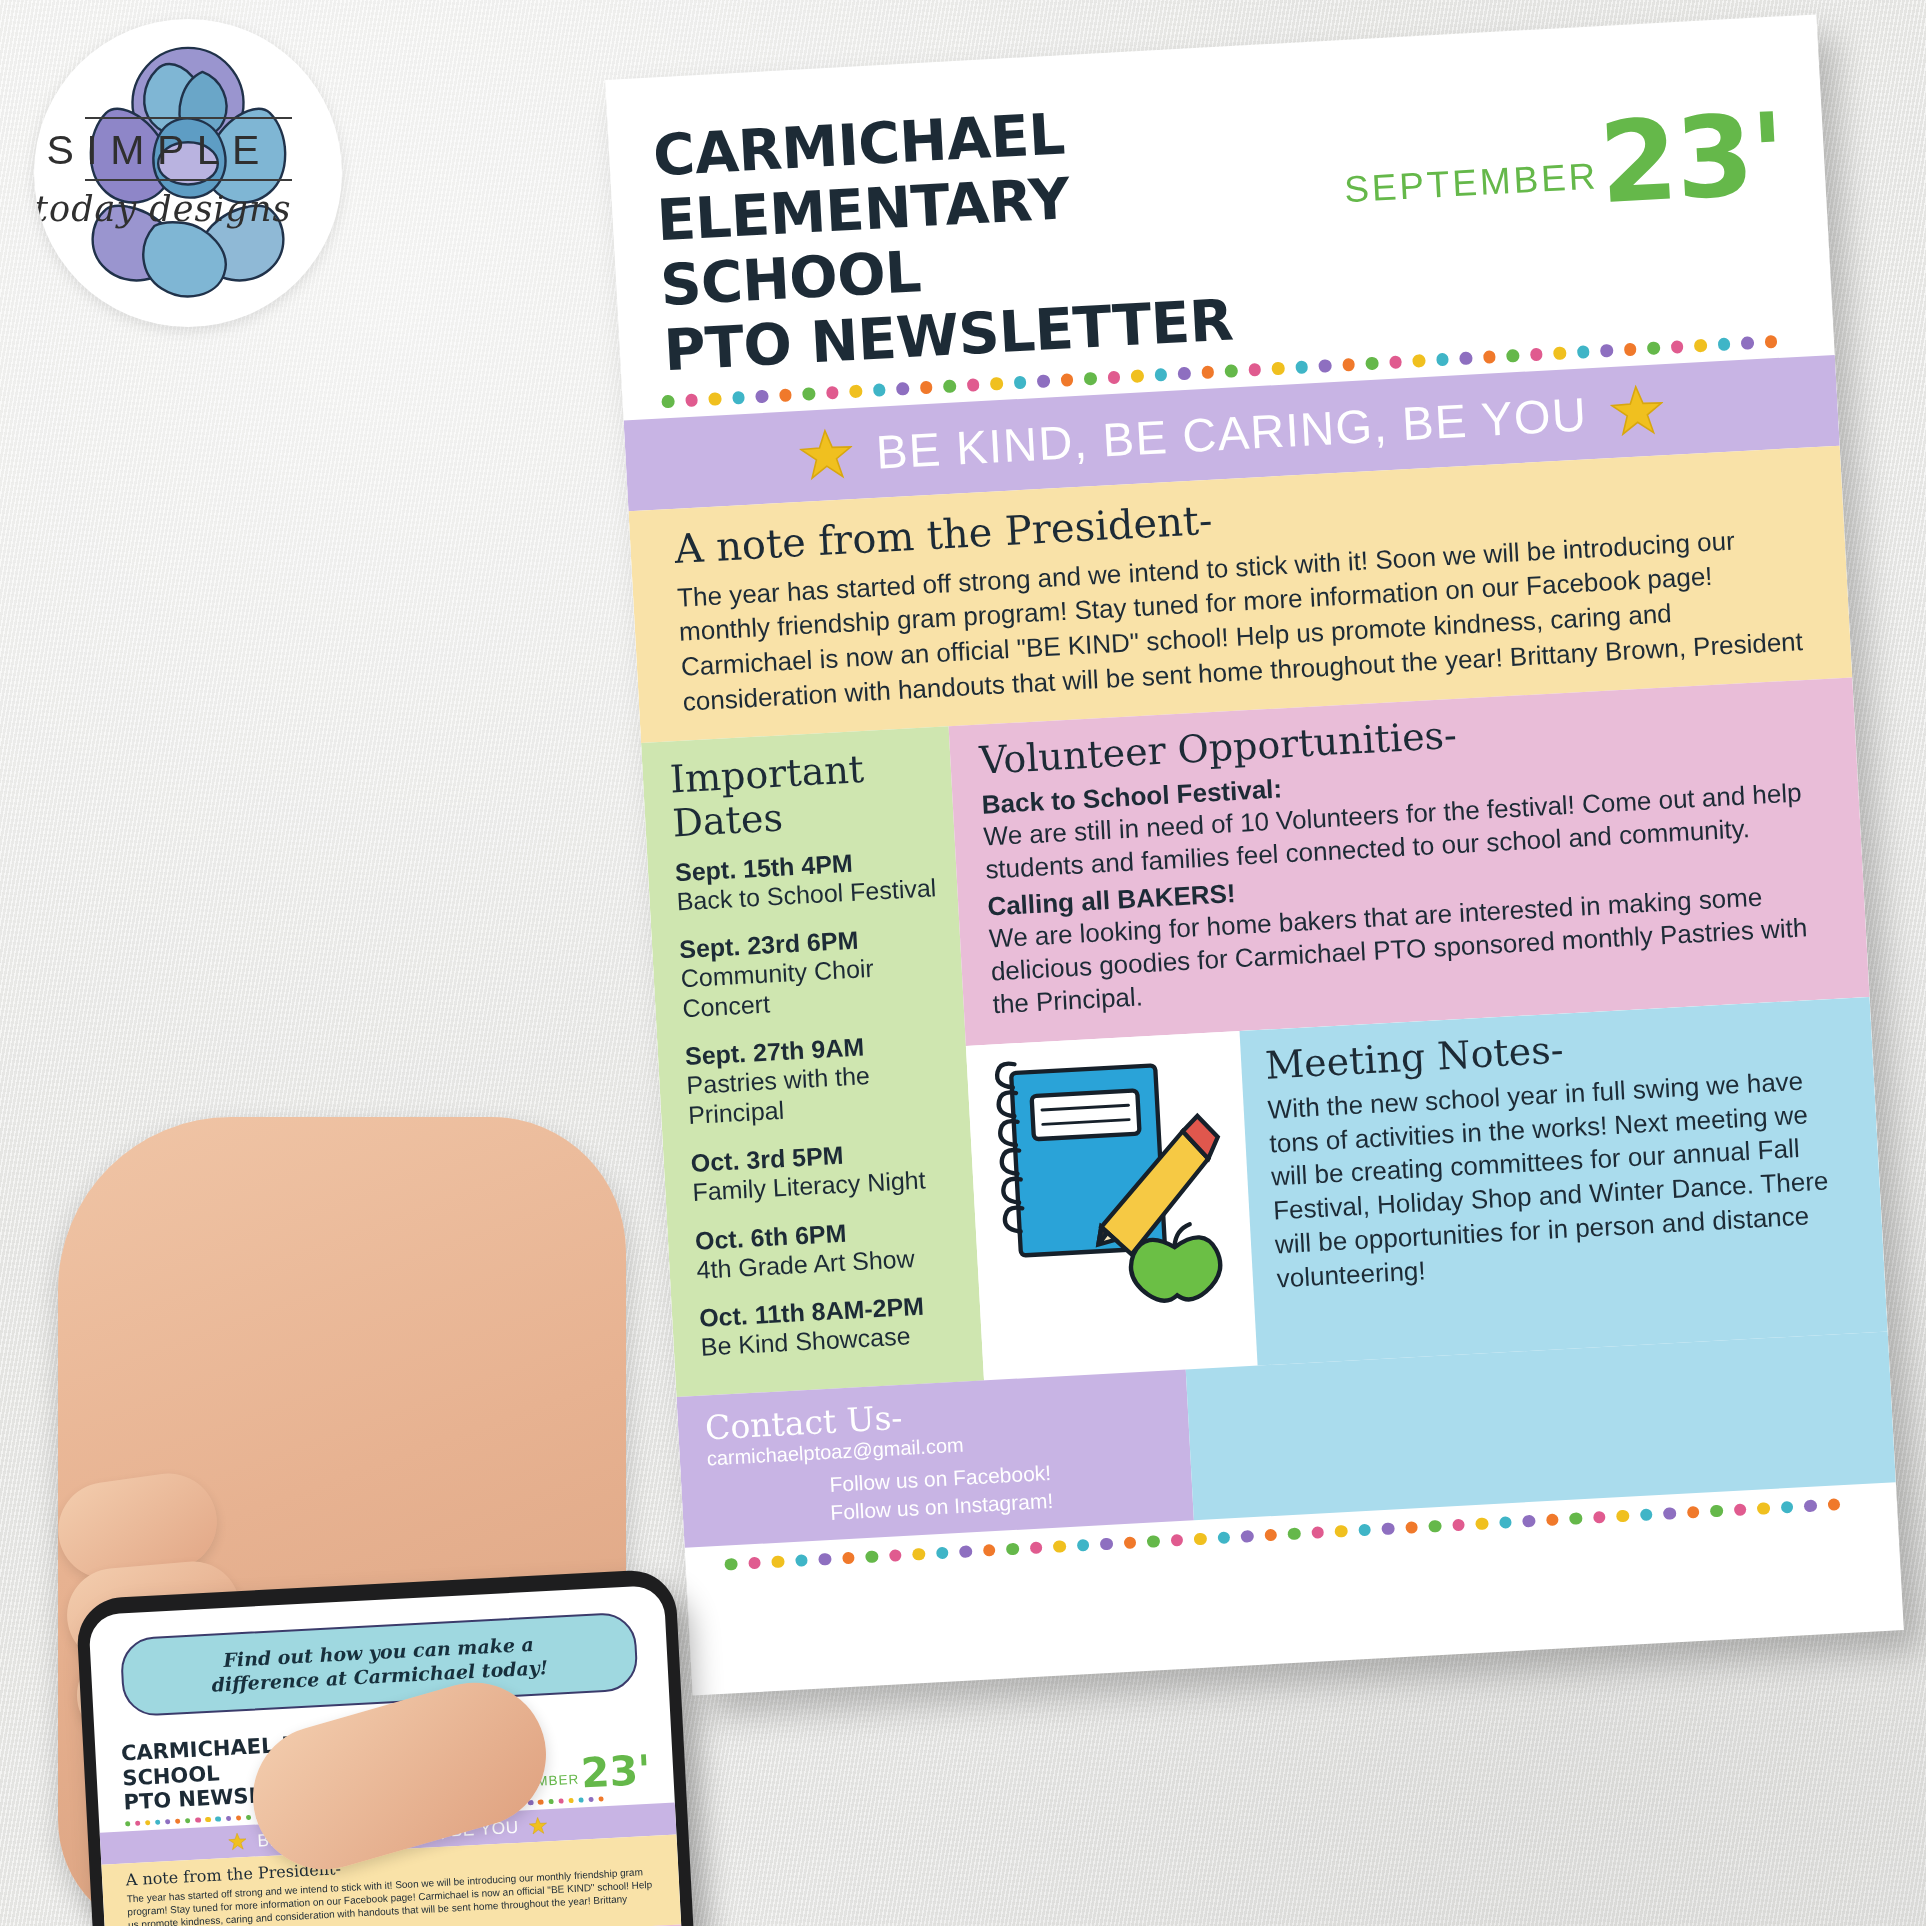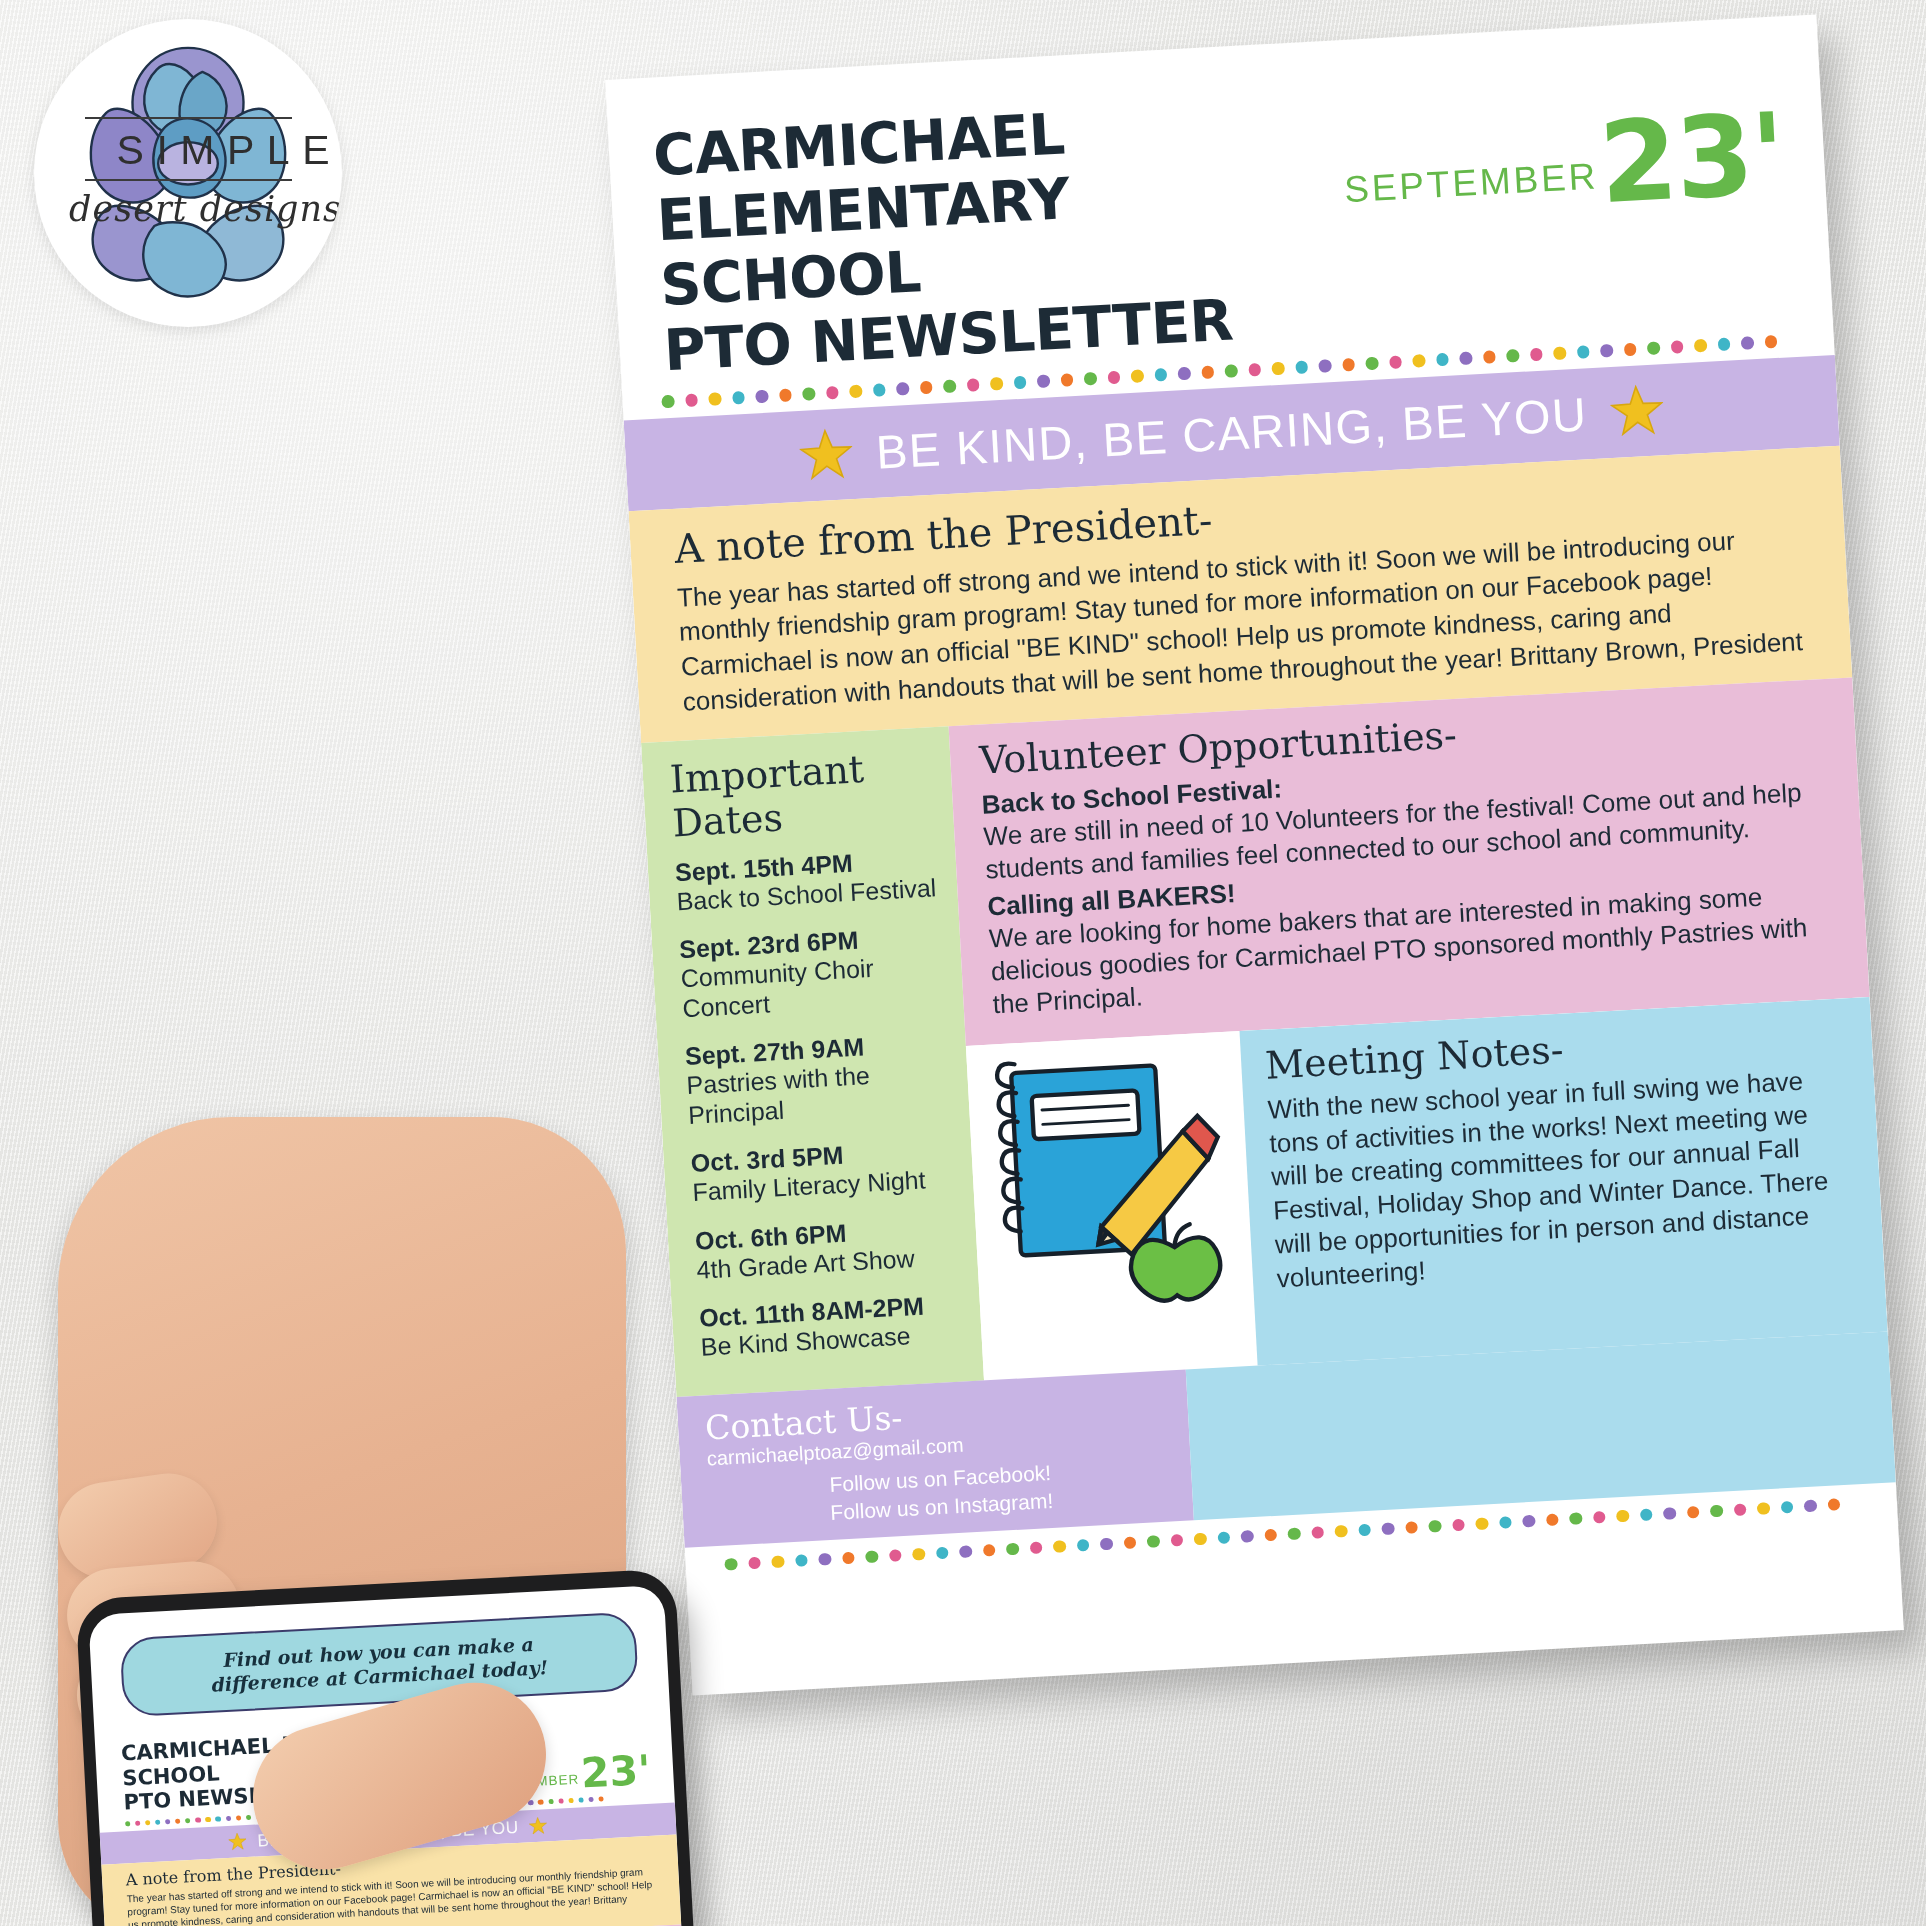--- a/index.html
+++ b/index.html
@@ -25,21 +25,21 @@
   }
 
   
   .logo-badge{
     position:absolute;left:34px;top:19px;width:308px;height:308px;border-radius:50%;
     background:#ffffff;box-shadow:0 3.9px 13.5px rgba(0,0,0,.10);
     display:flex;flex-direction:column;align-items:center;justify-content:center;
     overflow:hidden;
   }
   .logo-flower{position:absolute;left:0;right:0;top:0;bottom:0;}
-  .logo-text-wrap{position:relative;z-index:3;text-align:right;width:100%;}
+  .logo-text-wrap{position:relative;z-index:3;text-align:left;width:100%;}
   .logo-rule{height:2.4px;background:#3b3b3b;width:207px;margin:0 auto;}
   .logo-simple{
     font-family:"Liberation Sans",sans-serif;
     letter-spacing:12.5px;font-size:41px;color:#2f2f2f;
     padding:7.7px 0 4.8px 12.5px;font-weight:400;
   }
   .logo-script{
     font-family:"DejaVu Serif",serif;font-style:italic;
     font-size:35px;color:#2f2f2f;padding-top:7.7px;letter-spacing:1px;
   }
@@ -188,21 +188,21 @@
       <path d="M150 395 C115 425 110 485 150 520 C195 560 270 545 290 500 C310 452 250 398 195 390 C178 387 162 386 150 395 Z" fill="#9a95cf"></path>
       <path d="M490 395 C525 425 530 485 490 520 C445 560 370 545 350 500 C330 452 390 398 445 390 C462 387 478 386 490 395 Z" fill="#8fb9d6"></path>
       <path d="M250 430 C215 470 220 530 265 560 C315 592 380 575 395 530 C412 482 360 430 312 424 C288 421 265 422 250 430 Z" fill="#7fb6d4"></path>
       <ellipse cx="320" cy="300" rx="62" ry="44" fill="#b9b3e0"></ellipse>
     </g>
   </svg>
   <div class="logo-text-wrap">
     <div class="logo-rule"></div>
     <div class="logo-simple">SIMPLE</div>
     <div class="logo-rule"></div>
-    <div class="logo-script">desert designs</div>
+    <div class="logo-script">today designs</div>
   </div>
 </div>
 
 <div class="flyer">
 
   <div class="hd">
     <div>
       <div class="hd-title">CARMICHAEL ELEMENTARY SCHOOL</div>
       <div class="hd-title">PTO NEWSLETTER</div>
     </div>

